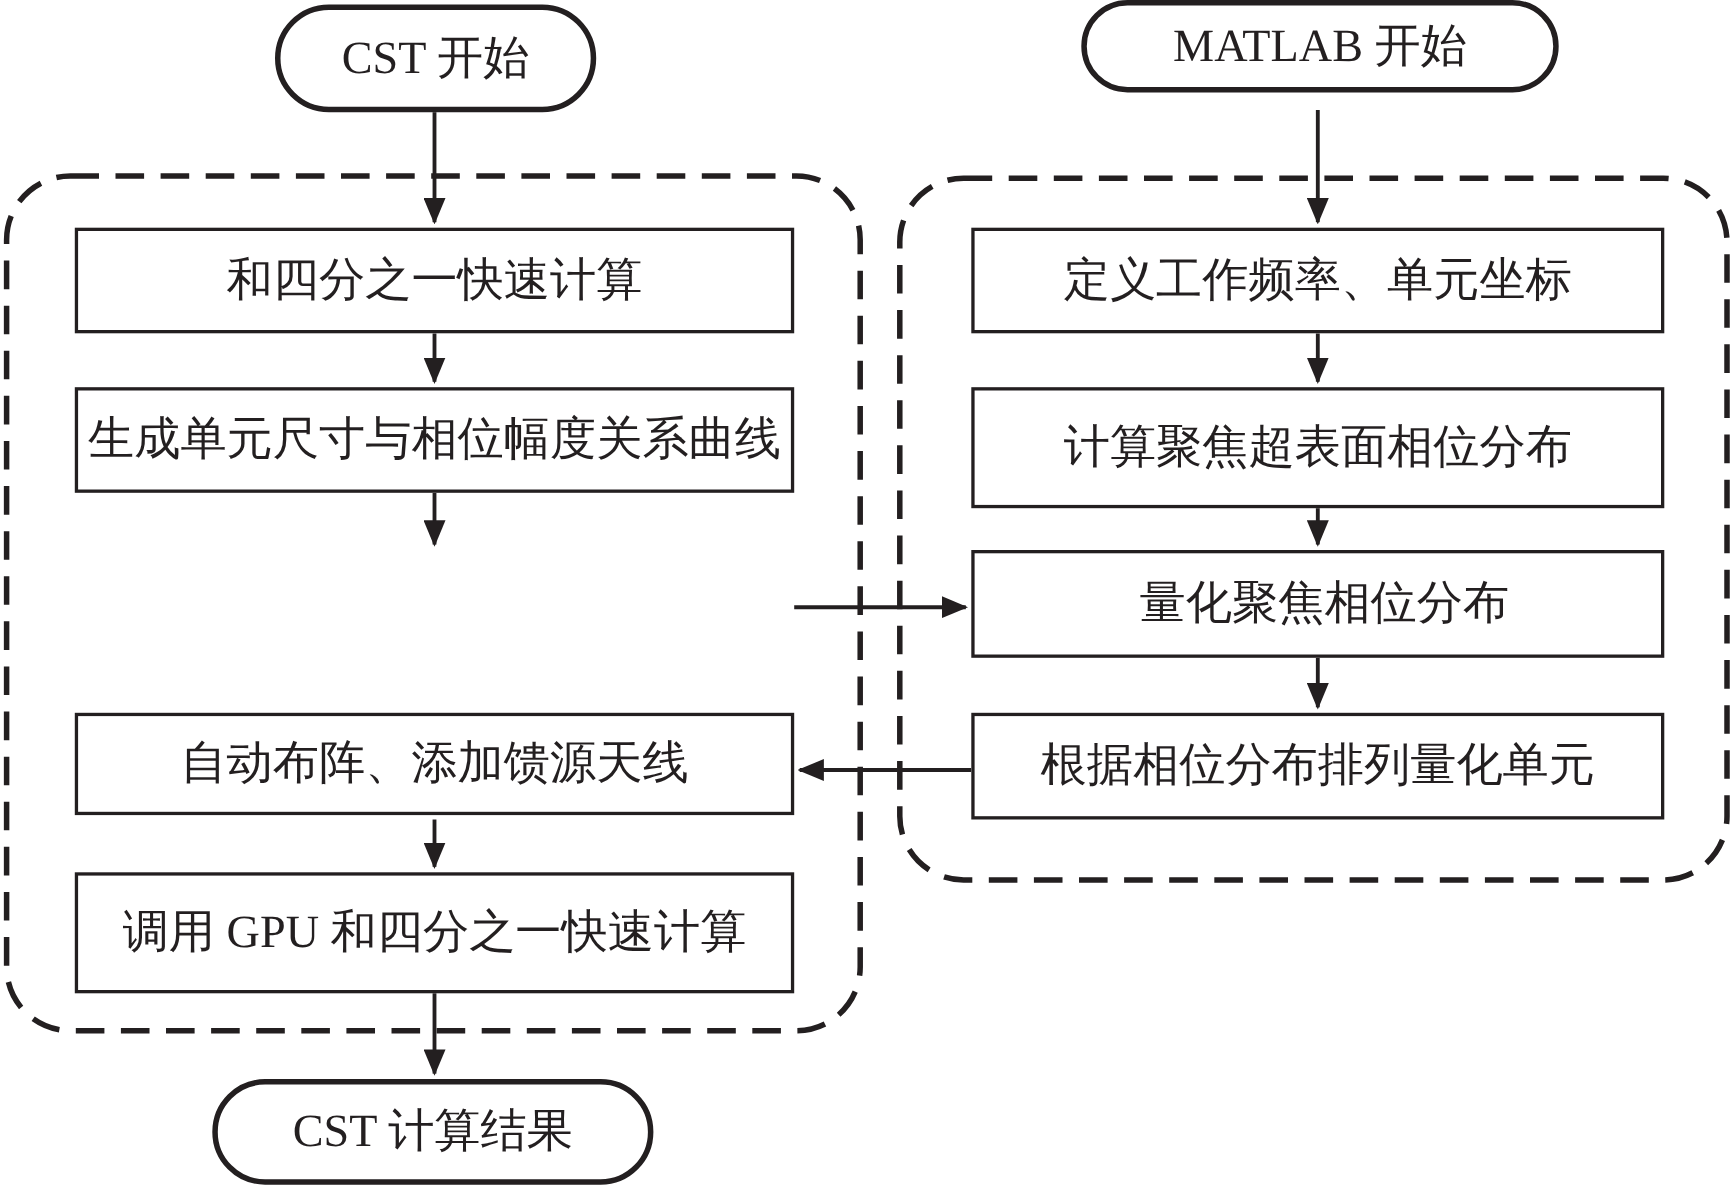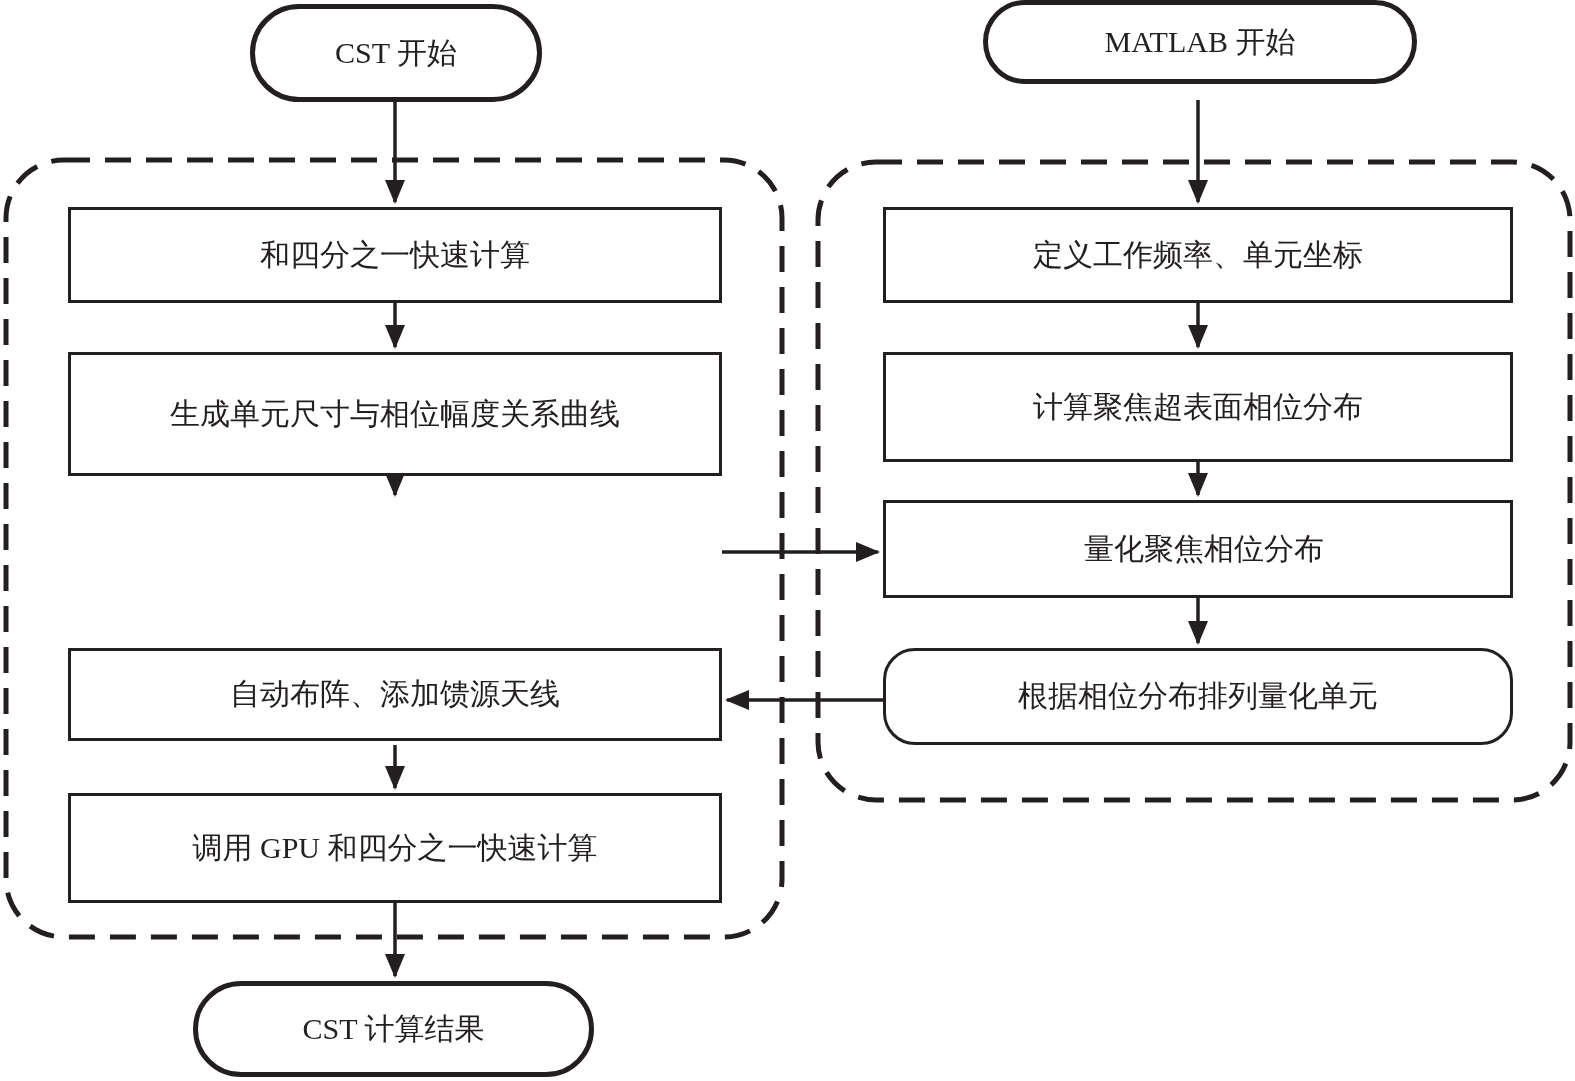--- a/index.html
+++ b/index.html
@@ -20,21 +20,21 @@
   }
   .node {
     position: absolute;
     z-index: 2;
     display: flex;
     align-items: center;
     justify-content: center;
     box-sizing: border-box;
     background: #ffffff;
     text-align: center;
-    font-size: 30px;
+    font-size: 42px;
     line-height: 1.15;
     white-space: nowrap;
   }
   .process { border: 3.5px solid #231f20; }
   .terminal { border: 5px solid #231f20; border-radius: 60px; }
   .node span { display: block; }
 </style>
 </head>
 <body>
 
@@ -74,21 +74,21 @@
   </div>
 
   <div class="node terminal" style="left:193px; top:981px; width:401px; height:96px;">
     <span>CST 计算结果</span>
   </div>
 
   <div class="node process" style="left:68px; top:207px; width:654px; height:96px;">
     <span>和四分之一快速计算</span>
   </div>
 
-  <div class="node process" style="left:68px; top:352px; width:654px; height:124px;">
+  <div class="node process" style="left:68px; top:352px; width:654px; height:96px;">
     <span>生成单元尺寸与相位幅度关系曲线</span>
   </div>
 
 
   <div class="node process" style="left:68px; top:648px; width:654px; height:93px;">
     <span>自动布阵、添加馈源天线</span>
   </div>
 
   <div class="node process" style="left:68px; top:793px; width:654px; height:110px;">
     <span>调用 GPU 和四分之一快速计算</span>
@@ -99,17 +99,17 @@
   </div>
 
   <div class="node process" style="left:883px; top:352px; width:630px; height:110px;">
     <span>计算聚焦超表面相位分布</span>
   </div>
 
   <div class="node process" style="left:883px; top:500px; width:630px; height:98px;padding-left:12px;">
     <span>量化聚焦相位分布</span>
   </div>
 
-  <div class="node process" style="left:883px; top:648px; width:630px; height:97px;border-radius:32px;">
+  <div class="node process" style="left:883px; top:648px; width:630px; height:97px;">
     <span>根据相位分布排列量化单元</span>
   </div>
 
 </div>
 
 </body></html>

